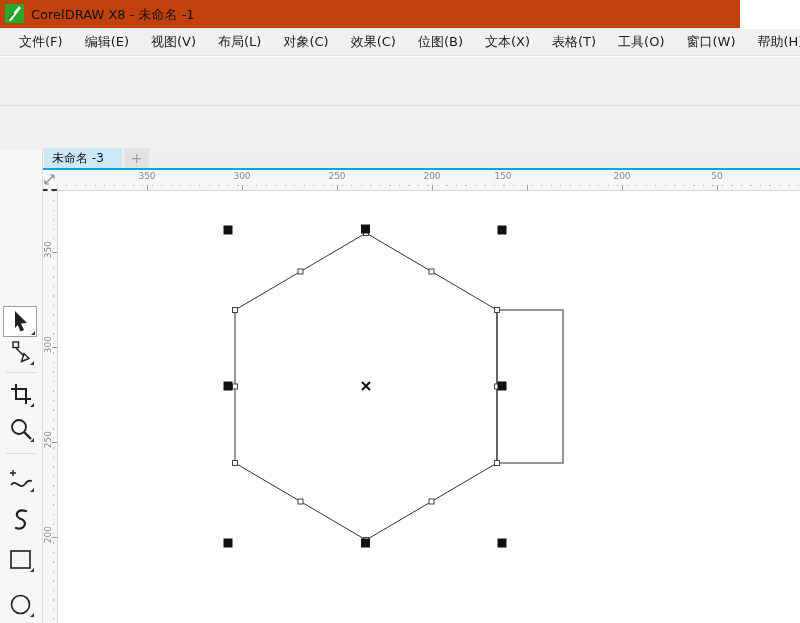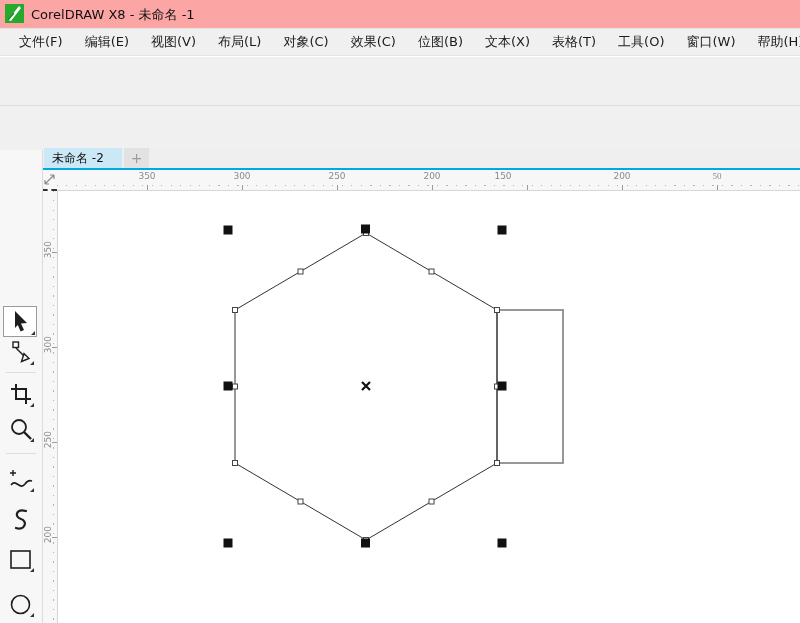--- a/index.html
+++ b/index.html
@@ -1,20 +1,20 @@
 <!DOCTYPE html>
 <html><head>
 <meta charset="utf-8">
 <style>
   html,body{margin:0;padding:0;}
   body{width:800px;height:623px;overflow:hidden;position:relative;background:#fff;
        font-family:"DejaVu Sans","Liberation Sans",sans-serif;-webkit-font-smoothing:antialiased;}
   .abs{position:absolute;}
   
-  #titlebar{left:0;top:0;width:800px;height:28px;background:#fca5a5;border-bottom:1px solid #e3e3e3;}
+  #titlebar{left:0;top:0;width:740px;height:28px;background:#c2410c;border-bottom:1px solid #e3e3e3;}
   #app-logo{left:5px;top:4px;width:19px;height:19px;}
   #title-text{left:31px;top:6px;font-size:13px;color:#111;white-space:nowrap;}
   
   #menubar{left:0;top:29px;width:800px;height:27px;background:#f0f0f0;border-bottom:1px solid #e4e4e4;
            display:flex;align-items:center;padding-left:8px;box-sizing:border-box;}
   .menu-item{font-size:13px;color:#1b1b1b;padding:0 11px;white-space:nowrap;}
   
   #toolbar{left:0;top:57px;width:800px;height:48px;background:#f0f0f0;border-bottom:1px solid #dcdcdc;}
   .tb-icon{position:absolute;top:64px;width:34px;height:34px;}
   .tb-sep{position:absolute;top:62px;width:1px;height:38px;background:#d4d4d4;}
@@ -269,21 +269,21 @@
     <rect x="9" y="9" width="10" height="10" fill="#fff" stroke="#2b2b2b" stroke-width="1.8"></rect>
   </svg>
   <svg class="abs" style="left:782px;top:116px;width:23px;height:23px" viewBox="0 0 23 23">
     <path d="M3 3 H12 V8 M8 12 H3 Z M3 3 V12 H8" fill="none" stroke="#c2c2c2" stroke-width="1.8"></path>
     <rect x="9" y="9" width="10" height="10" fill="#fff" stroke="#c2c2c2" stroke-width="1.8"></rect>
   </svg>
 </div>
 
 <div class="abs" id="tabbar">
   <div id="tab-active">
-      <span>未命名 -2</span>
+      <span>未命名 -3</span>
     </div>
   <div id="tab-new">
       <span>+</span>
     </div>
   <div id="tab-underline"></div>
 </div>
 
 <div class="abs" id="ruler-corner">
   <svg style="position:absolute;left:1px;top:3px;width:13px;height:13px" viewBox="0 0 13 13">
     <path d="M2 11 L11 2 M11 2 L7 2 M11 2 L11 6 M2 11 L6 11 M2 11 L2 7" stroke="#8a8a8a" stroke-width="1.2" fill="none"></path>
@@ -295,21 +295,21 @@
     <span class="hlab" style="left: 172px;">300</span>
     <i class="htick" style="left: 185px;"></i>
     <span class="hlab" style="left: 267px;">250</span>
     <i class="htick" style="left: 280px;"></i>
     <span class="hlab" style="left: 362px;">200</span>
     <i class="htick" style="left: 375px;"></i>
     <span class="hlab" style="left: 433px; text-align: center;">150</span>
     <i class="htick" style="left: 470px;"></i>
     <span class="hlab" style="left: 552px;">200</span>
     <i class="htick" style="left: 565px;"></i>
-    <span class="hlab" style="left: 647px; font-family: Liberation Serif, serif;">50</span>
+    <span class="hlab" style="left: 647px;">50</span>
     <i class="htick" style="left: 660px;"></i>
   </div>
 <div class="abs" id="vruler">
     <span class="vlab" style="top: 50px;">350</span>
     <i class="vtick" style="top: 61px;"></i>
     <span class="vlab" style="top: 145px;">300</span>
     <i class="vtick" style="top: 156px;"></i>
     <span class="vlab" style="top: 240px;">250</span>
     <i class="vtick" style="top: 251px;"></i>
     <span class="vlab" style="top: 335px;">200</span>

